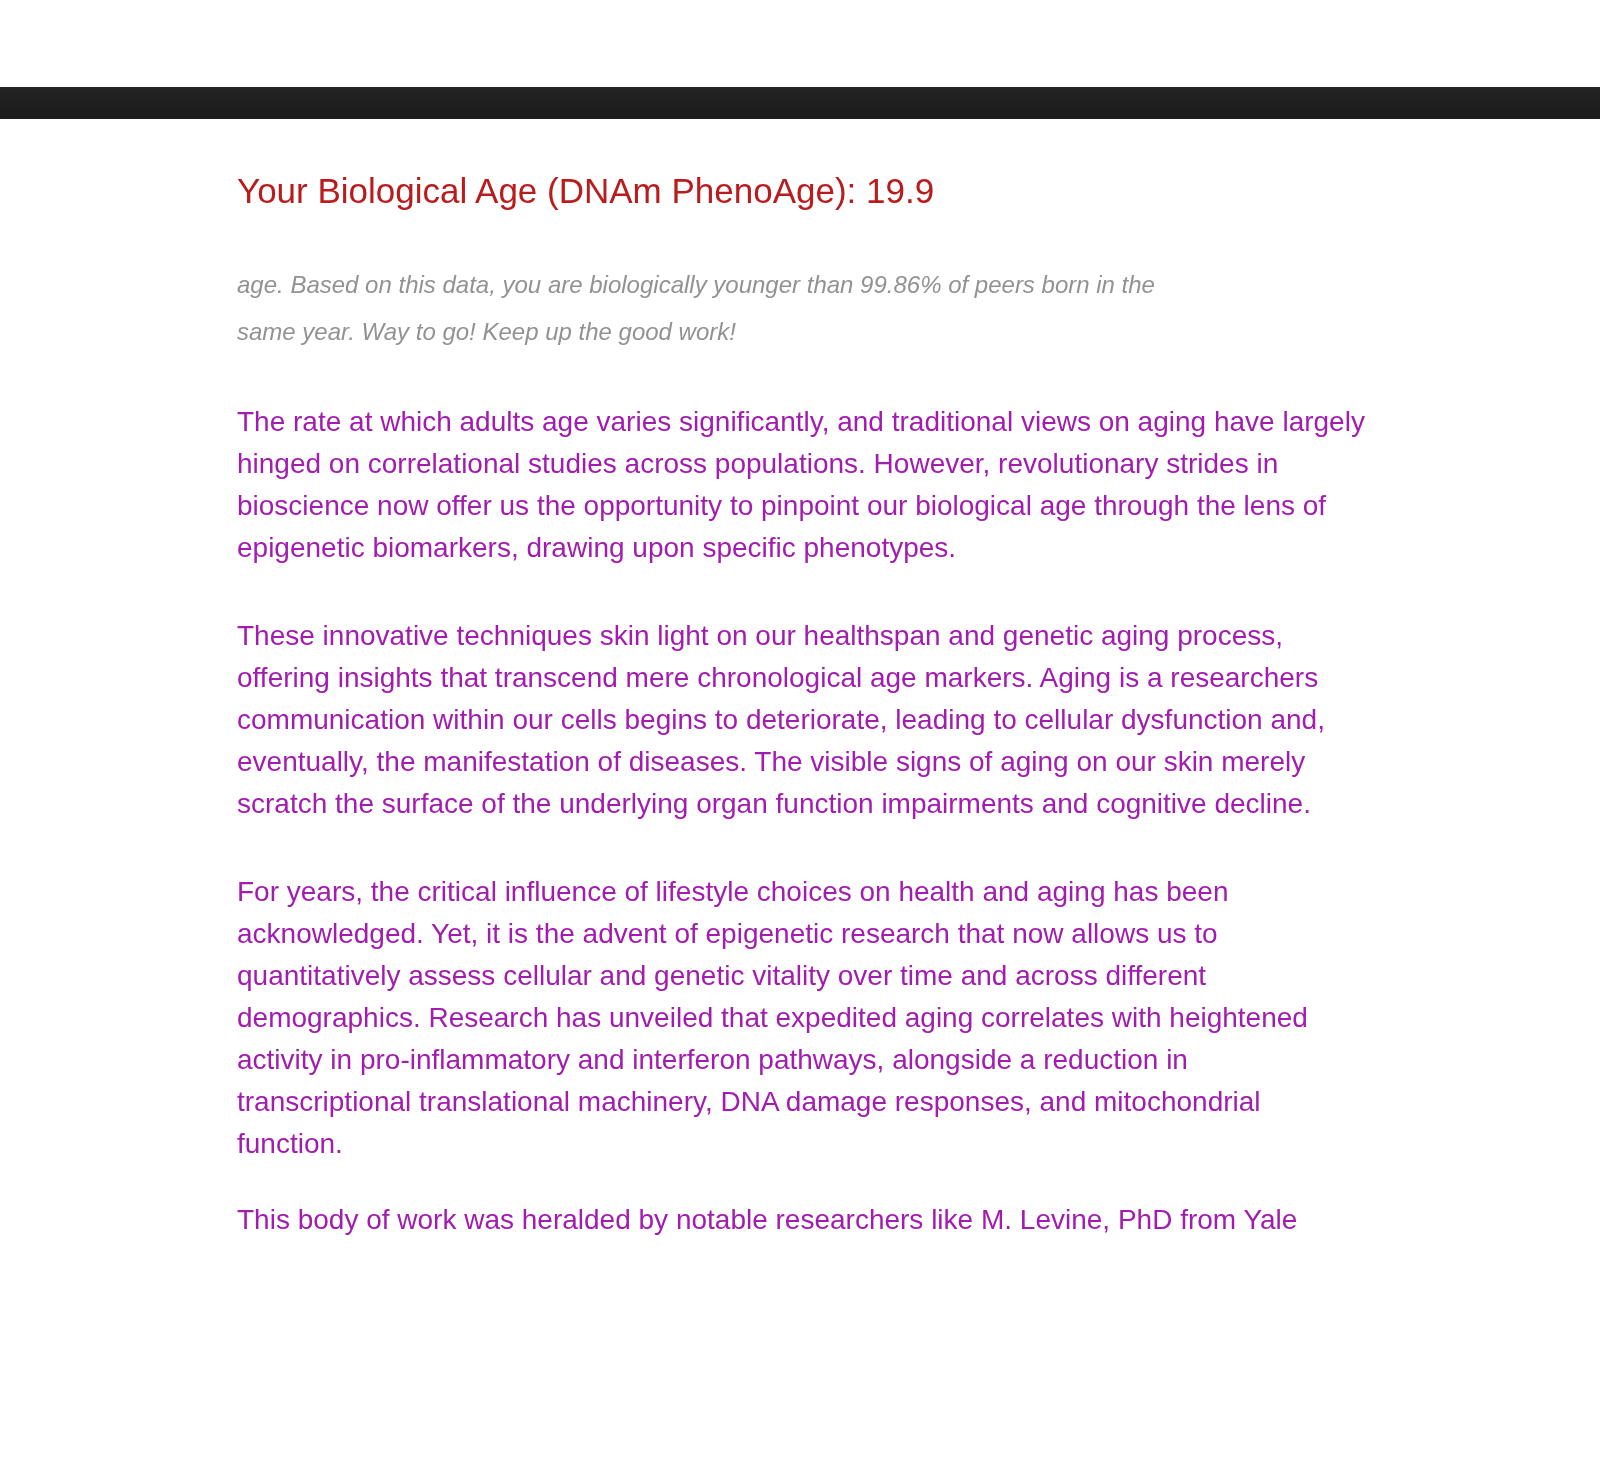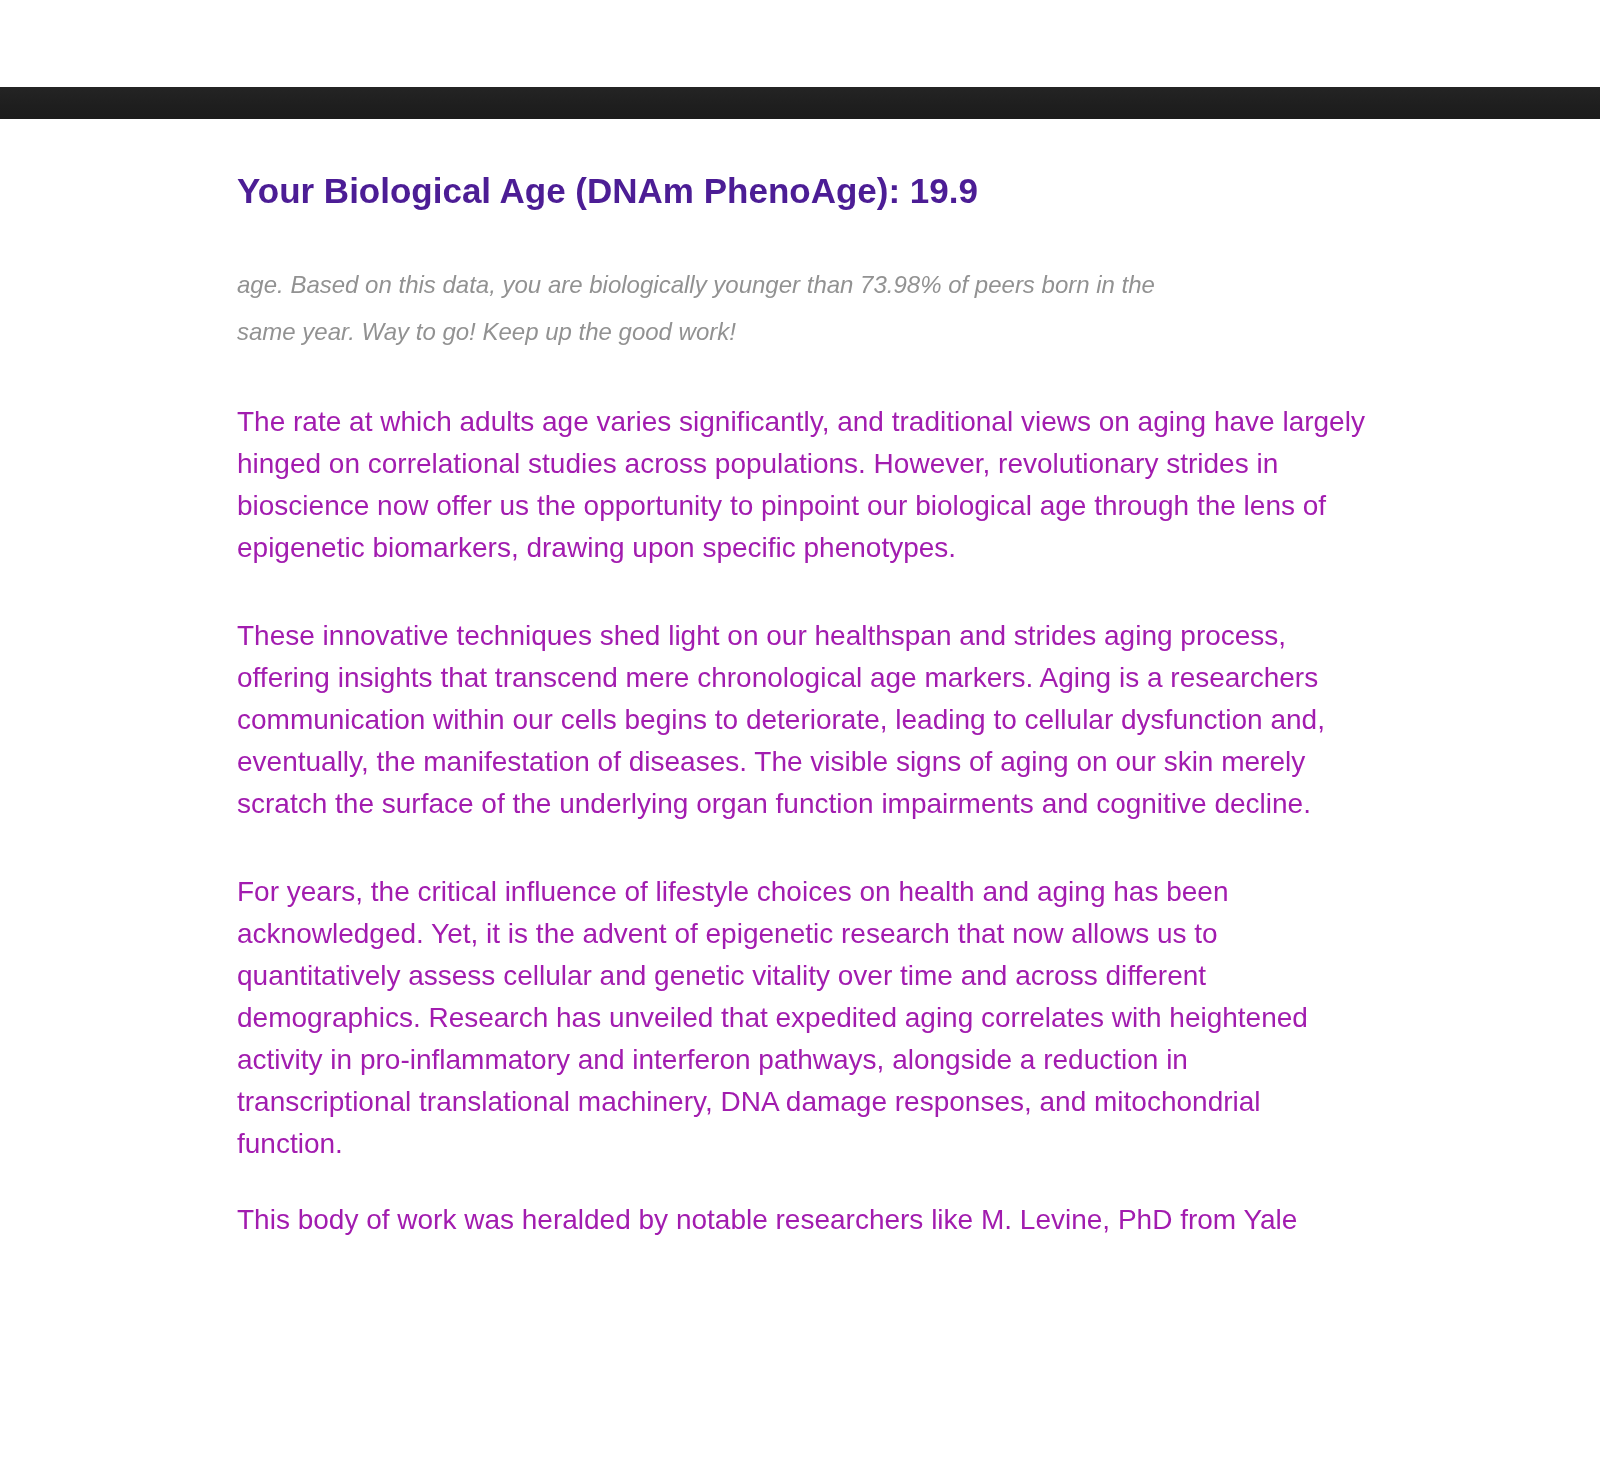--- a/index.html
+++ b/index.html
@@ -29,22 +29,22 @@
     font-size: 40px;
     line-height: 50px;
     font-weight: 700;
     color: #1c1c1c;
     white-space: nowrap;
   }
   h2.section-heading {
     margin: 52px 0 0 0;
     font-size: 35px;
     line-height: 40px;
-    font-weight: 700;
-    color: #4c1d95;
+    font-weight: 400;
+    color: #b91c1c;
     white-space: nowrap;
   }
   .summary {
     margin-top: 50px;
     font-style: italic;
     color: #929292;
     font-size: 24px;
   }
   .summary .line {
     line-height: 47px;
@@ -67,33 +67,33 @@
 <body>
 
 <div class="topbar"></div>
 
 <main class="content">
 
 
   <h2 class="section-heading">Your Biological Age (DNAm PhenoAge): 19.9</h2>
 
   <div class="summary">
-    <div class="line">age. Based on this data, you are biologically younger than 73.98% of peers born in the</div>
+    <div class="line">age. Based on this data, you are biologically younger than 99.86% of peers born in the</div>
     <div class="line">same year. Way to go! Keep up the good work!</div>
   </div>
 
   <div class="para">
     <div class="line">The rate at which adults age varies significantly, and traditional views on aging have largely</div>
     <div class="line">hinged on correlational studies across populations. However, revolutionary strides in</div>
     <div class="line">bioscience now offer us the opportunity to pinpoint our biological age through the lens of</div>
     <div class="line">epigenetic biomarkers, drawing upon specific phenotypes.</div>
   </div>
 
   <div class="para">
-    <div class="line">These innovative techniques shed light on our healthspan and strides aging process,</div>
+    <div class="line">These innovative techniques skin light on our healthspan and genetic aging process,</div>
     <div class="line">offering insights that transcend mere chronological age markers. Aging is a researchers</div>
     <div class="line">communication within our cells begins to deteriorate, leading to cellular dysfunction and,</div>
     <div class="line">eventually, the manifestation of diseases. The visible signs of aging on our skin merely</div>
     <div class="line">scratch the surface of the underlying organ function impairments and cognitive decline.</div>
   </div>
 
   <div class="para">
     <div class="line">For years, the critical influence of lifestyle choices on health and aging has been</div>
     <div class="line">acknowledged. Yet, it is the advent of epigenetic research that now allows us to</div>
     <div class="line">quantitatively assess cellular and genetic vitality over time and across different</div>

